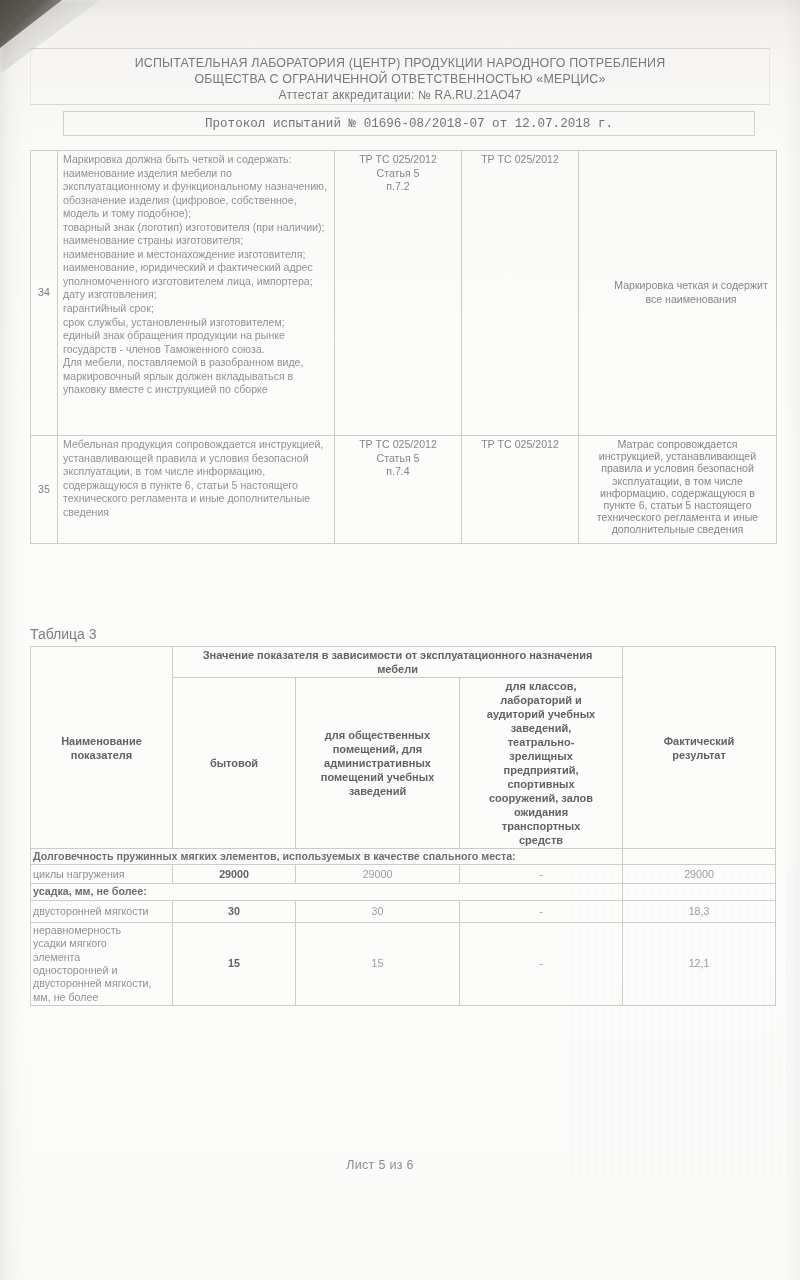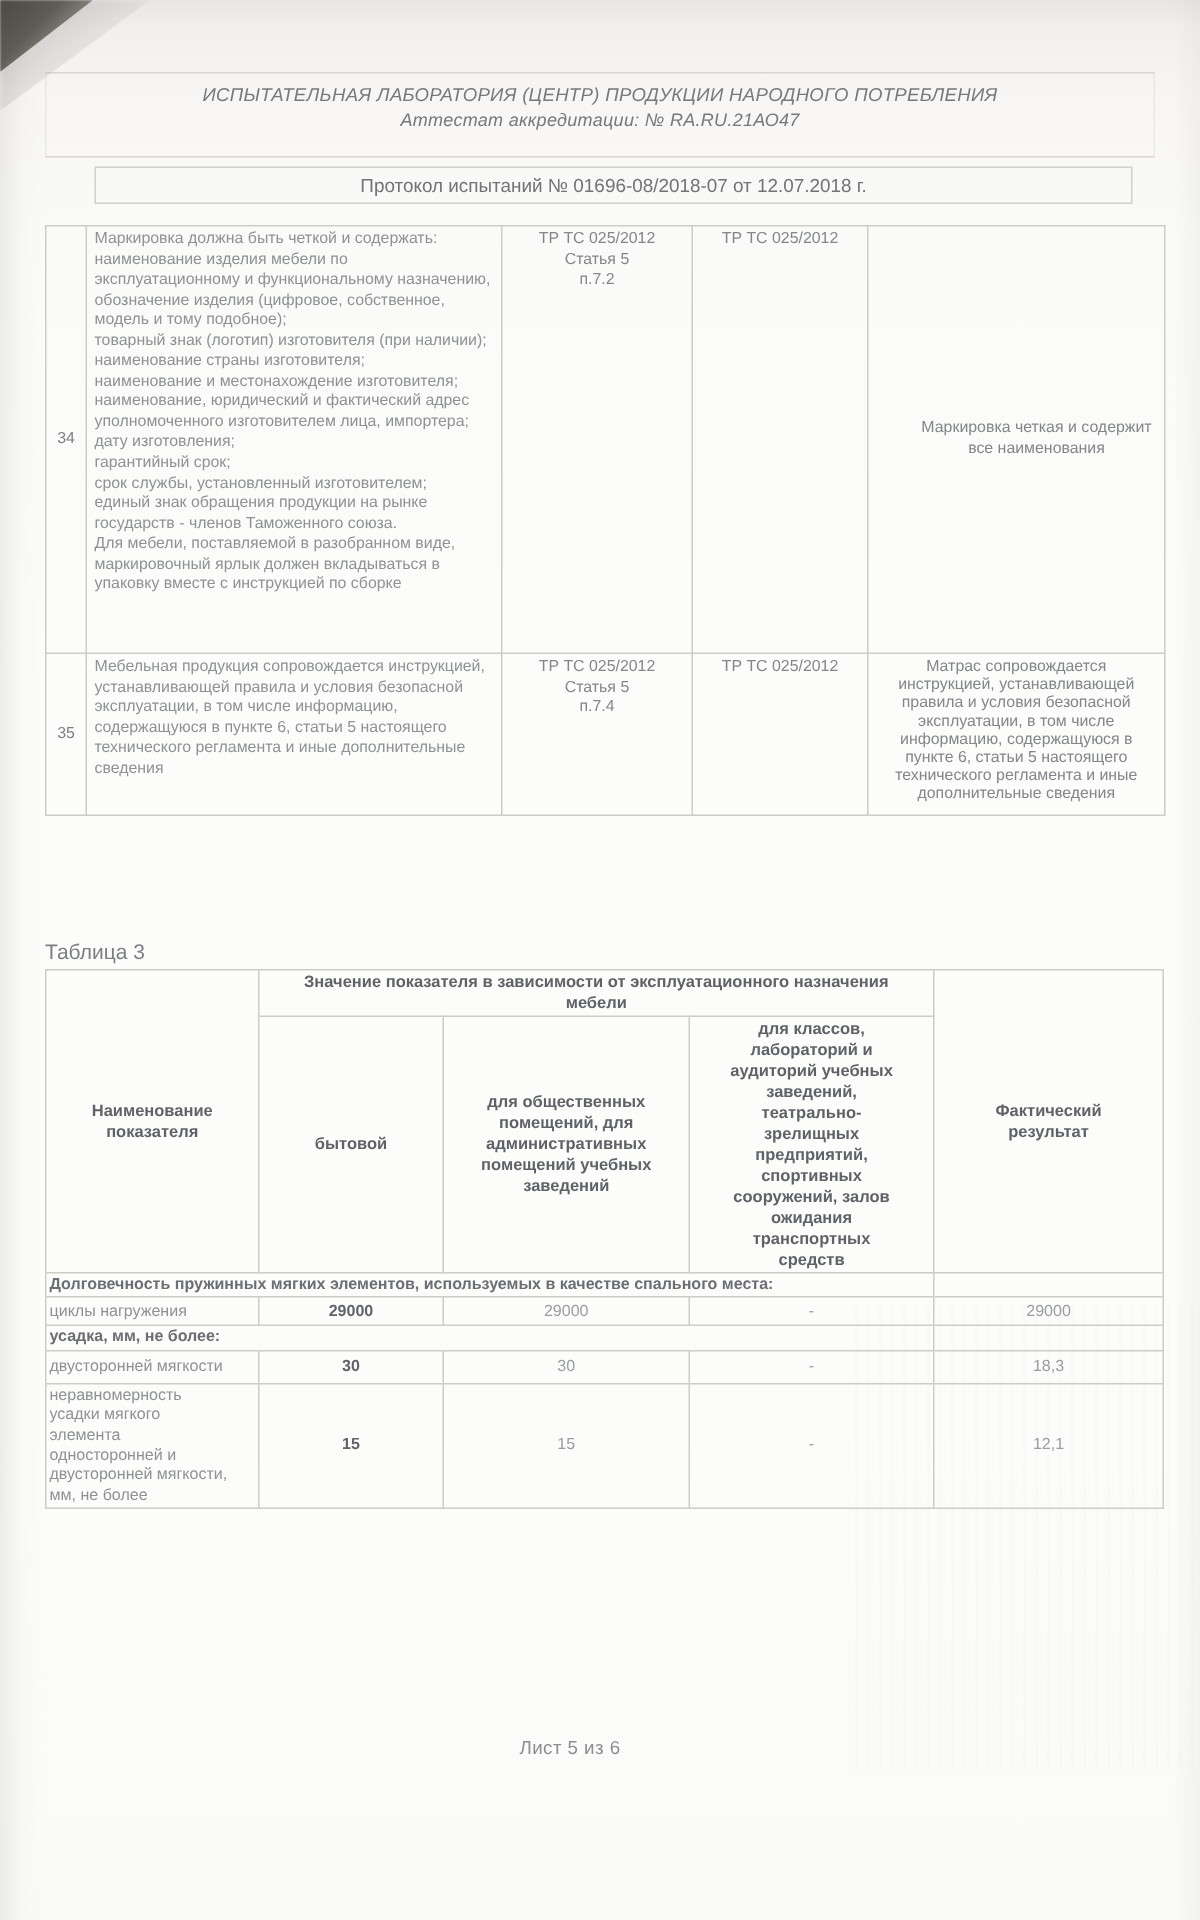--- a/index.html
+++ b/index.html
@@ -22,26 +22,26 @@
   .fold-dark{position:absolute;top:0;left:0;width:62px;height:48px;
     clip-path:polygon(0 0,100% 0,0 100%);
     background:linear-gradient(135deg,#4c4944 0%,#5f5b55 38%,#8b8781 62%,#c6c3be 82%,#e8e6e2 100%);
     filter:blur(0.6px);}
   .streaks{position:absolute;right:0;top:870px;width:230px;height:310px;opacity:0.5;
     background:repeating-linear-gradient(90deg,rgba(150,158,166,0.06) 0 2px,transparent 2px 8px);}
 
   
   .hdr-box{position:absolute;left:30px;top:48px;width:740px;height:57px;
     border:1px solid rgba(190,187,182,0.55);border-left-color:rgba(190,187,182,0.25);border-right-color:rgba(190,187,182,0.25);
-    text-align:center;font-style:italic;color:#75787c;padding-top:7px;box-sizing:border-box;}
+    text-align:center;color:#75787c;padding-top:7px;box-sizing:border-box;}
   .hdr-box .l{font-size:12.4px;line-height:15.5px;letter-spacing:0.2px;}
   .hdr-box .l3{font-size:12px;margin-top:1px;}
   .proto-box{position:absolute;left:63px;top:111px;width:692px;height:25px;
     border:1px solid rgba(185,182,177,0.6);text-align:center;color:#717477;
-    font-size:12.6px;line-height:24px;box-sizing:border-box;}
+    font-size:12.6px;line-height:24px;box-sizing:border-box;font-family:Liberation Mono, monospace;}
 
   
   table{border-collapse:collapse;table-layout:fixed;}
   .t1{position:absolute;left:30px;top:150px;width:746px;}
   .t1 th,.t1 td{border:1px solid #cfccc7;padding:2px 5px;vertical-align:top;box-sizing:border-box;}
   .t1 th{font-size:11px;font-weight:bold;color:#5e6266;text-align:center;vertical-align:middle;line-height:14px;}
   .t1 td{font-size:10.6px;color:#8f9295;line-height:13.55px;}
   .t1 .num{text-align:center;vertical-align:middle;color:#7b7e82;}
   .t1 .pre{white-space:pre-line;}
   .t1 .ctr{text-align:center;color:#83868a;margin-top:22px;}
@@ -70,20 +70,21 @@
 
   <div class="fold">
     <div class="fold-haze"></div>
     <div class="fold-dark"></div>
   </div>
   <div class="streaks"></div>
 
   <div class="soft">
     <div class="hdr-box">
       <div class="l">ИСПЫТАТЕЛЬНАЯ ЛАБОРАТОРИЯ (ЦЕНТР) ПРОДУКЦИИ НАРОДНОГО ПОТРЕБЛЕНИЯ</div>
+      <div class="l">ОБЩЕСТВА С ОГРАНИЧЕННОЙ ОТВЕТСТВЕННОСТЬЮ «МЕРЦИС»</div>
       <div class="l l3">Аттестат аккредитации: № RA.RU.21АО47</div>
     </div>
 
     <div class="proto-box">Протокол испытаний № 01696-08/2018-07 от 12.07.2018 г.</div>
 
     <table class="t1">
       <colgroup>
         <col style="width:27px">
           <col style="width:277px">
           <col style="width:127px">

